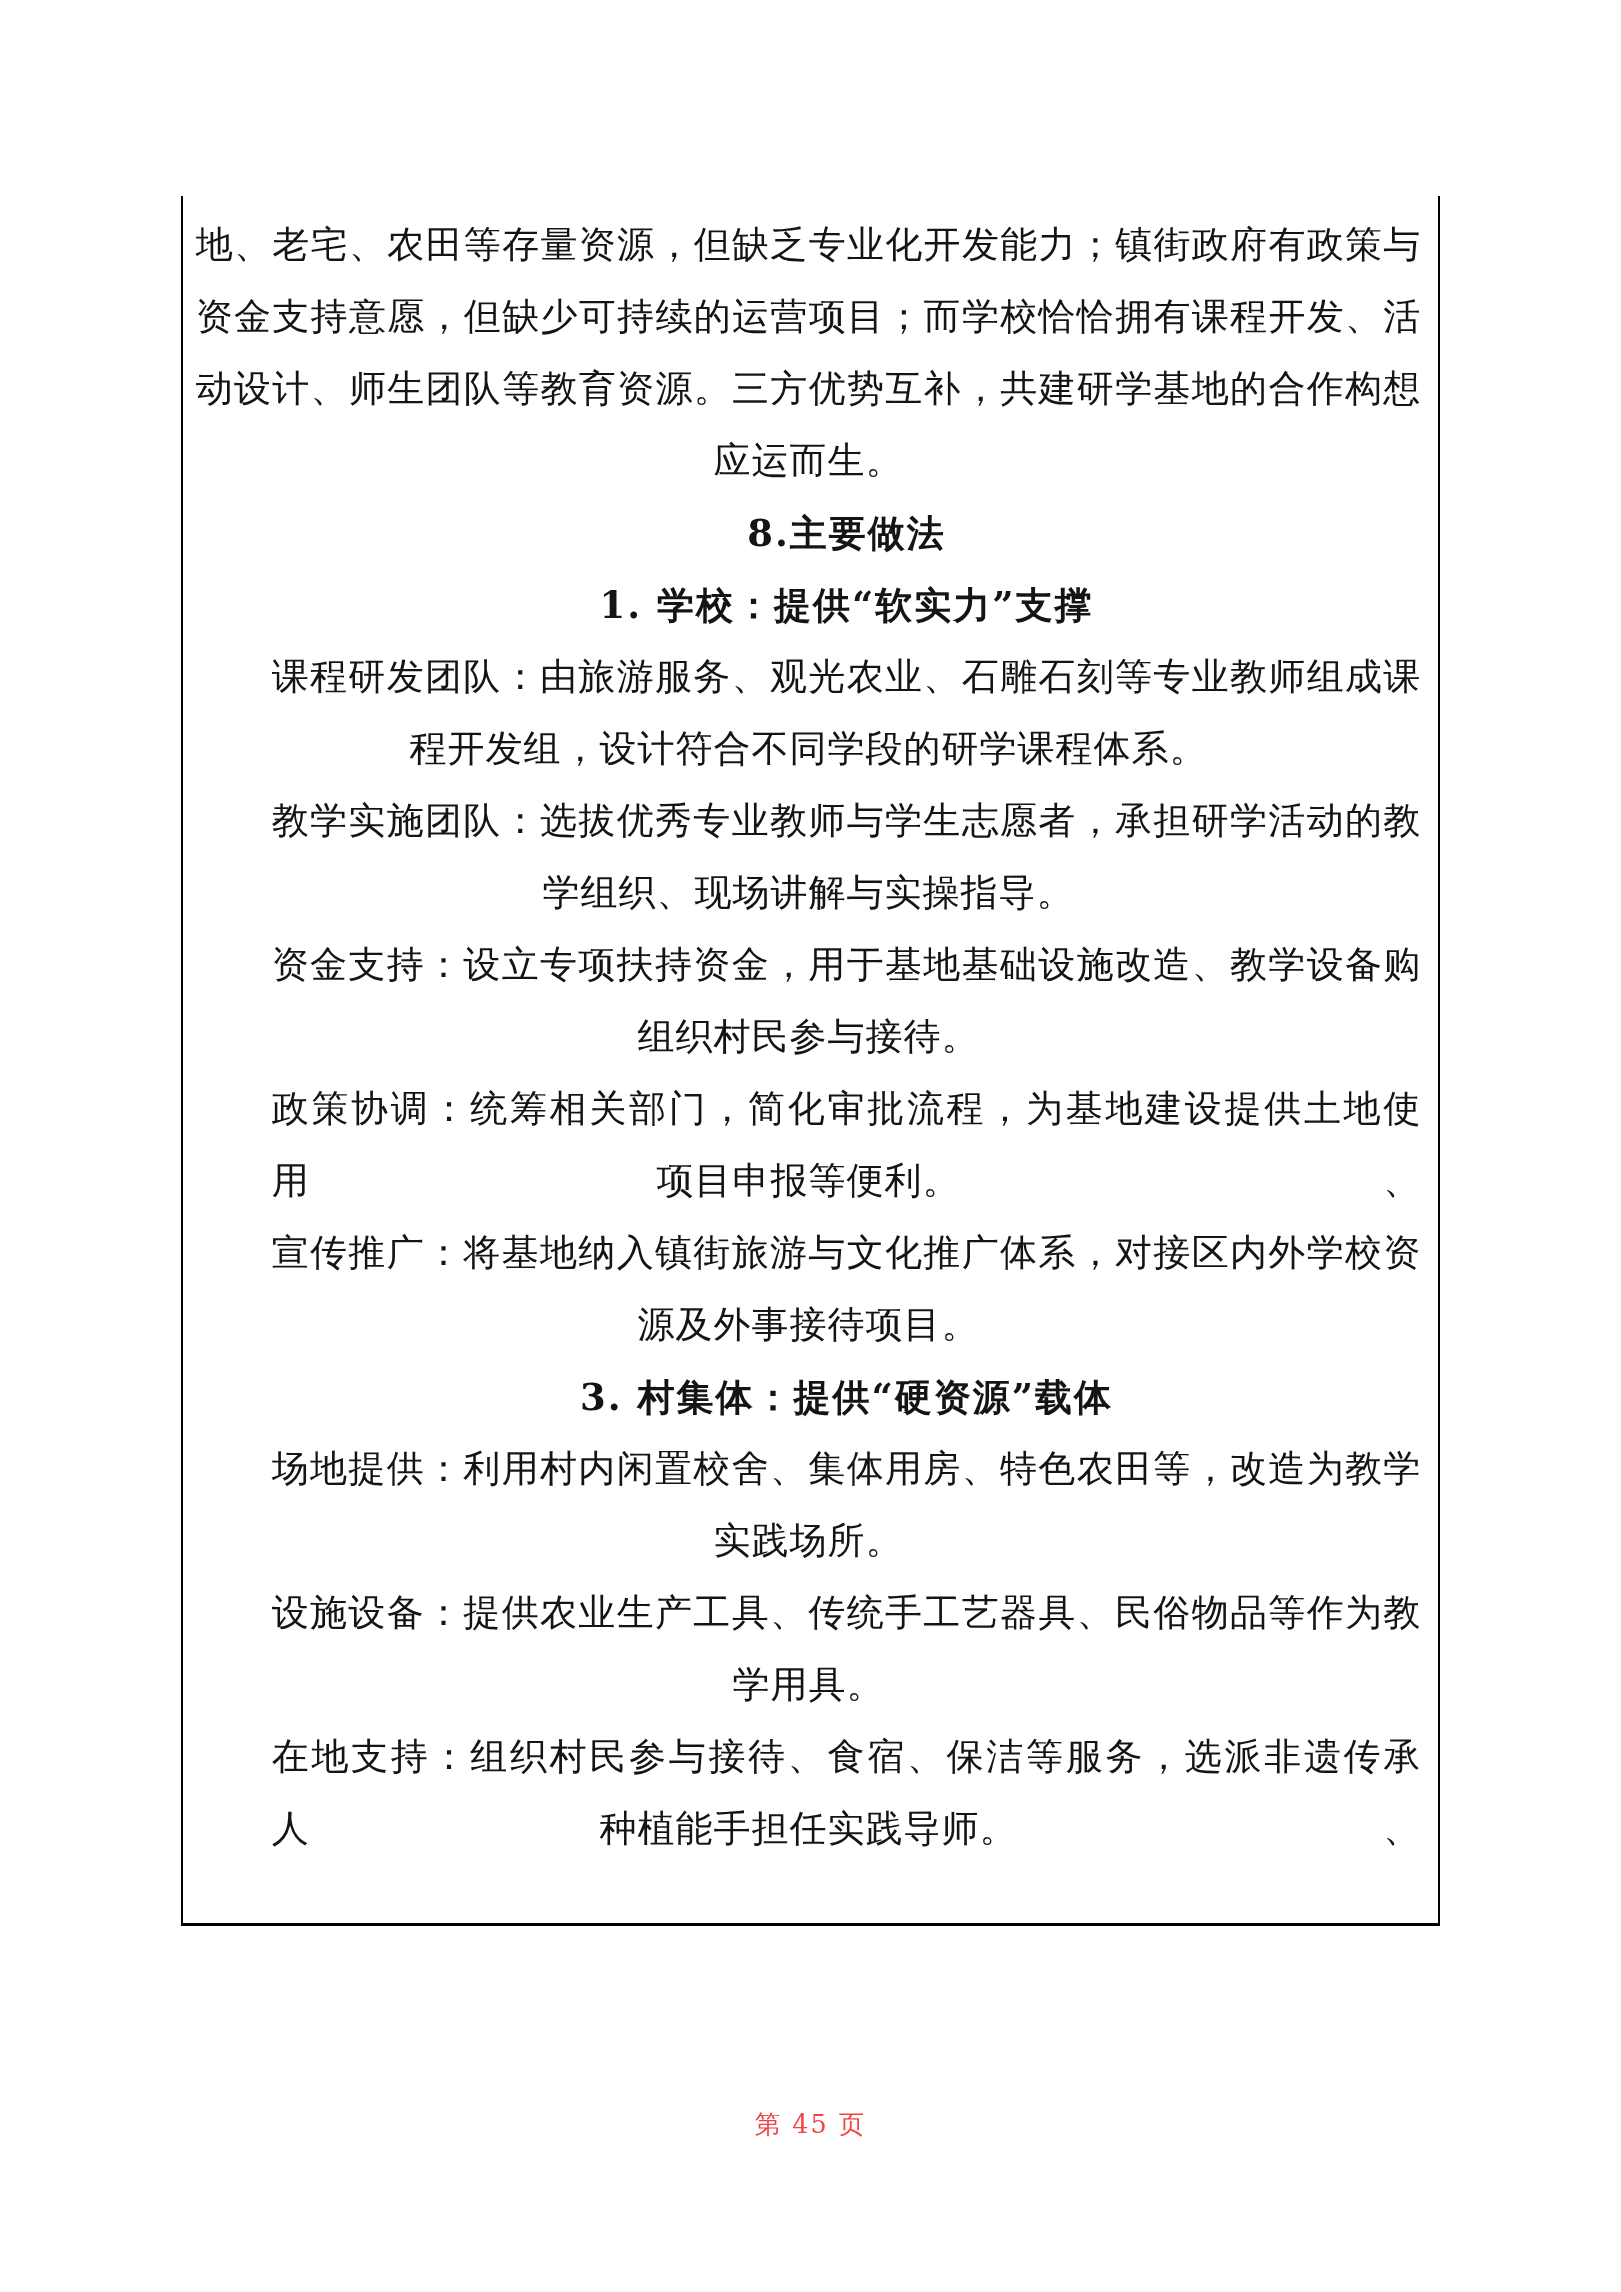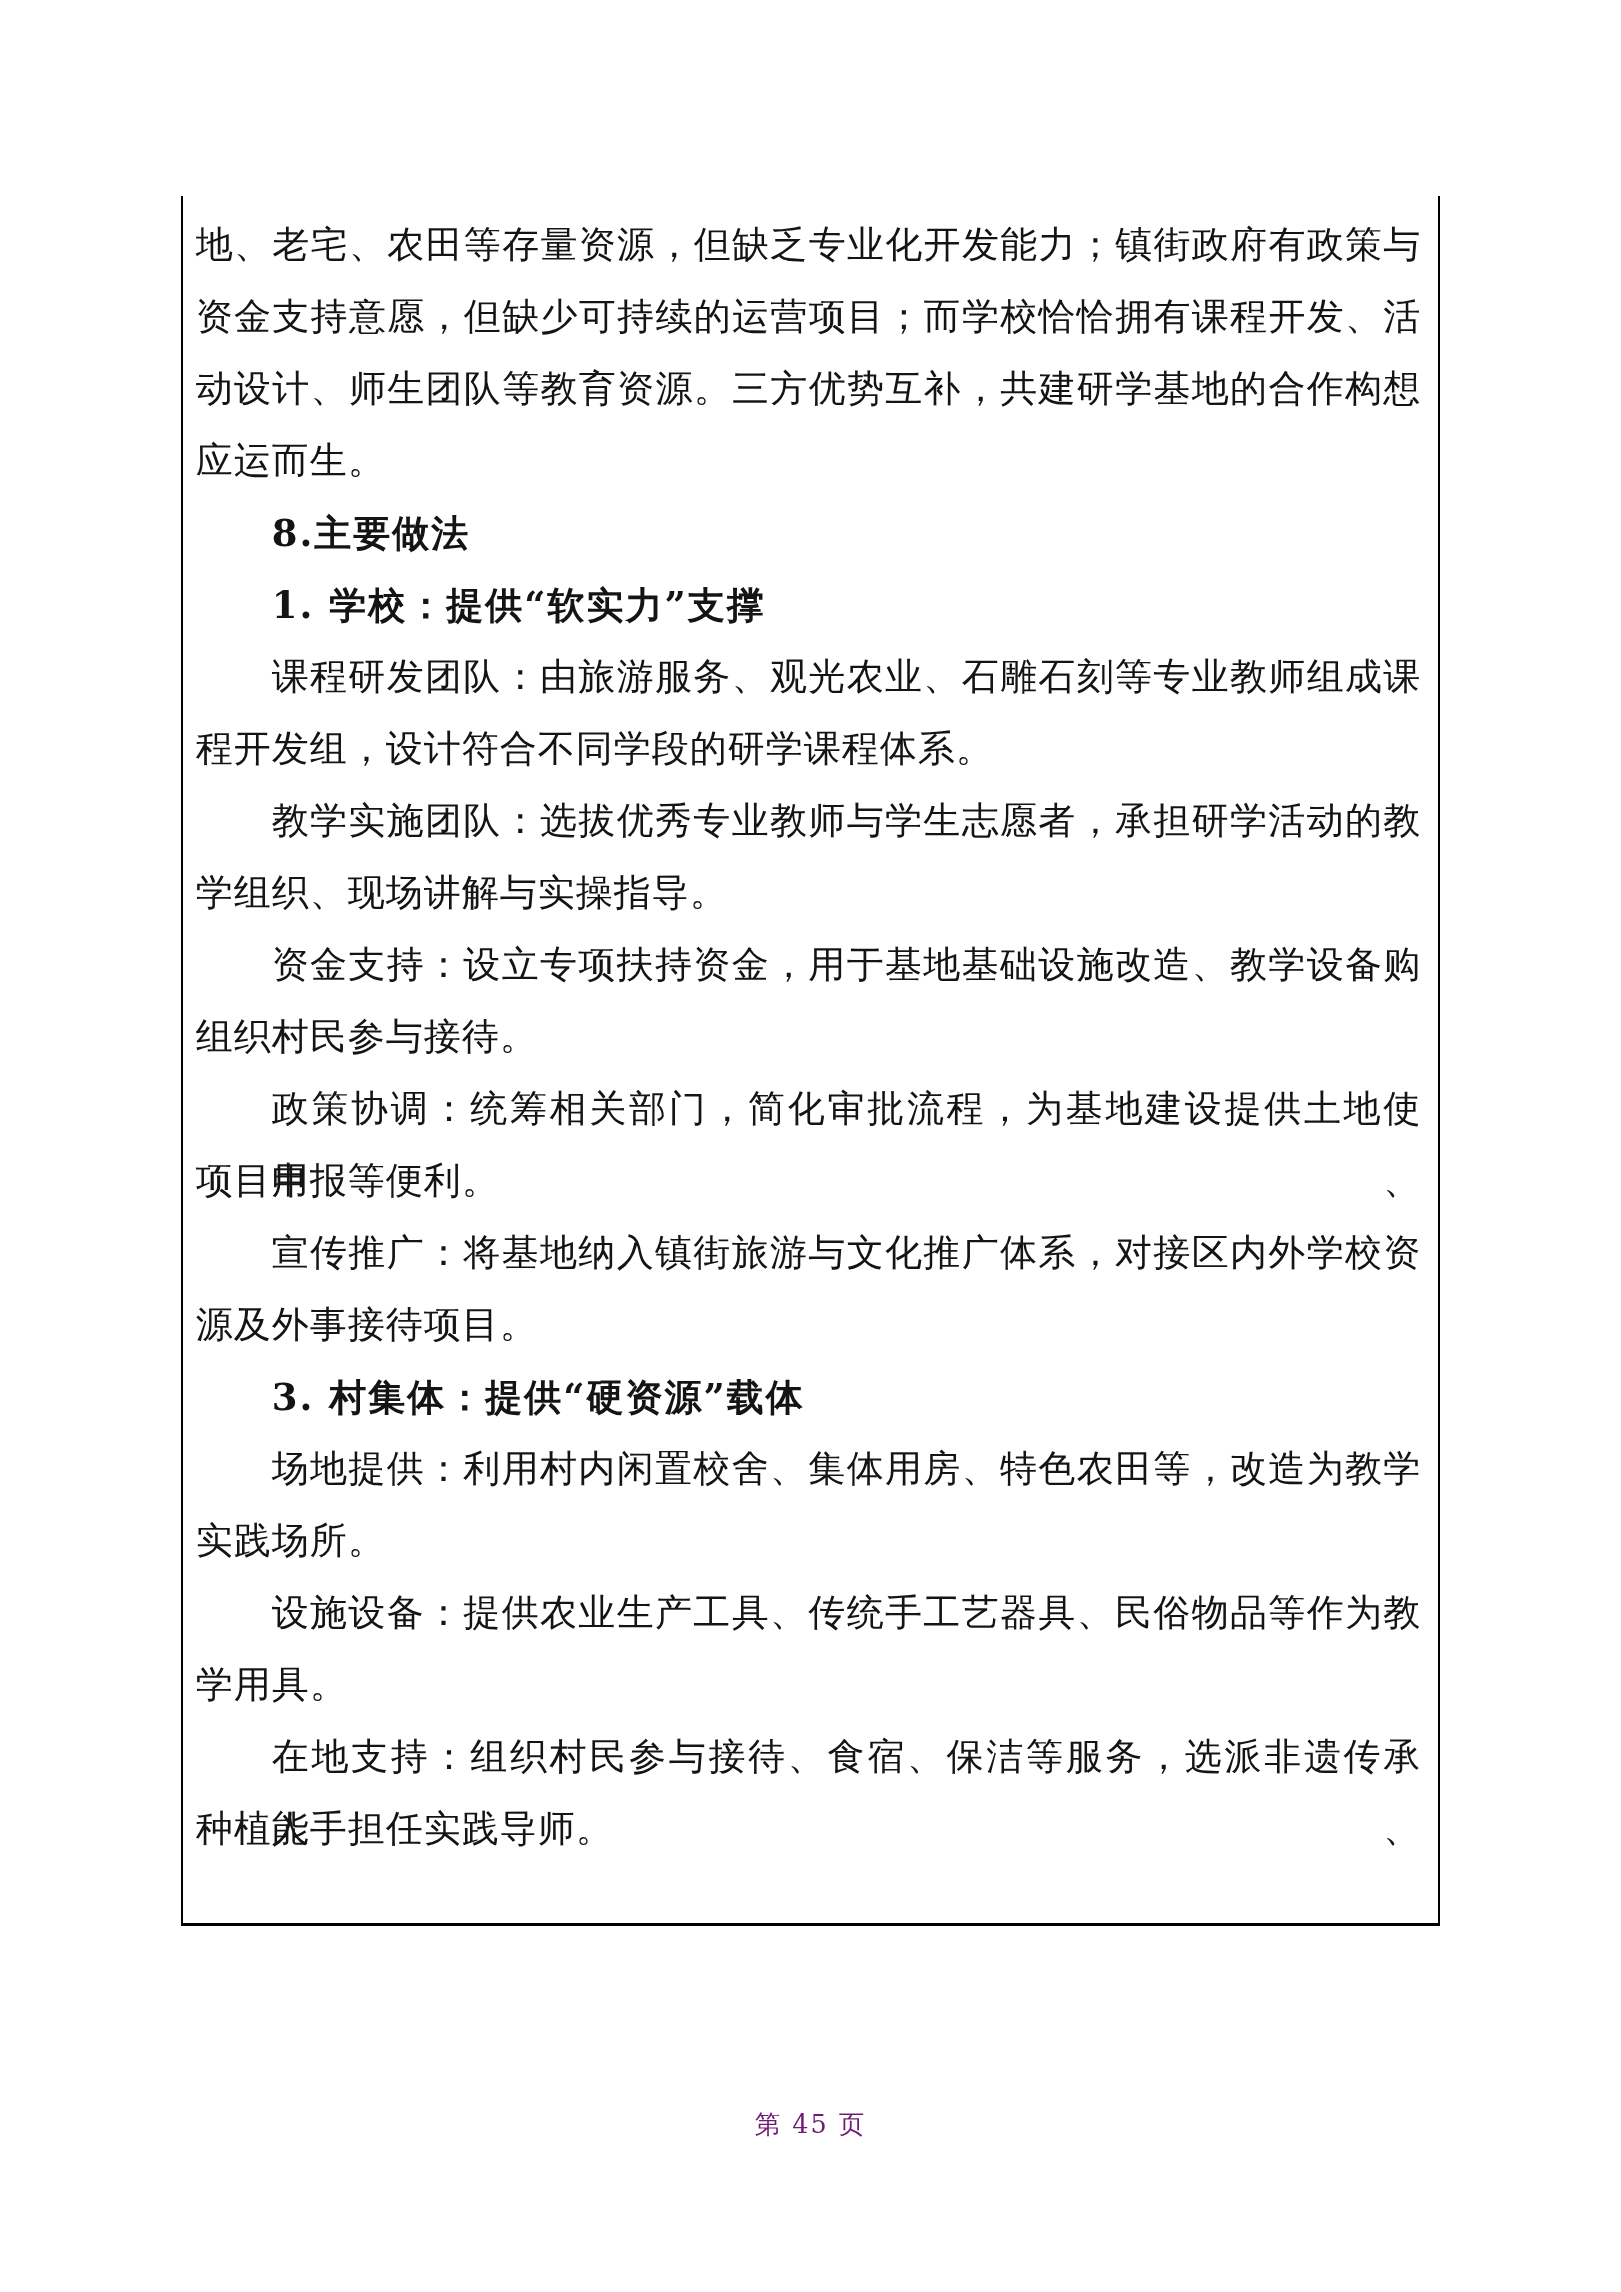--- a/index.html
+++ b/index.html
@@ -33,41 +33,41 @@
     position: absolute;
     left: 12.7px;
     right: 16.7px;
     top: 12.7px;
   }
   .line {
     height: 72px;
     line-height: 72px;
     font-size: 37px;
     white-space: nowrap;
-    text-align: left;
+    text-align: center;
     letter-spacing: 1px;
   }
   .line.fill {
     white-space: normal;
     text-align: justify;
     text-align-last: justify;
     text-justify: inter-character;
     word-break: break-all;
   }
   .line.indent { padding-left: 76px; }
   .line.bold { font-weight: bold; letter-spacing: 2px; }
   .page-footer {
     position: absolute;
     left: 0;
     top: 2107px;
     width: 100%;
     text-align: center;
     font-size: 25.5px;
     letter-spacing: 2px;
-    color: #701a75;
+    color: #ef4444;
   }
 </style>
 </head>
 <body>
 
 <div class="page">
   <div class="doc-box">
     <div class="text-flow" id="text-flow">
         <div class="line fill">地、老宅、农田等存量资源，但缺乏专业化开发能力；镇街政府有政策与</div>
         <div class="line fill">资金支持意愿，但缺少可持续的运营项目；而学校恰恰拥有课程开发、活</div>

